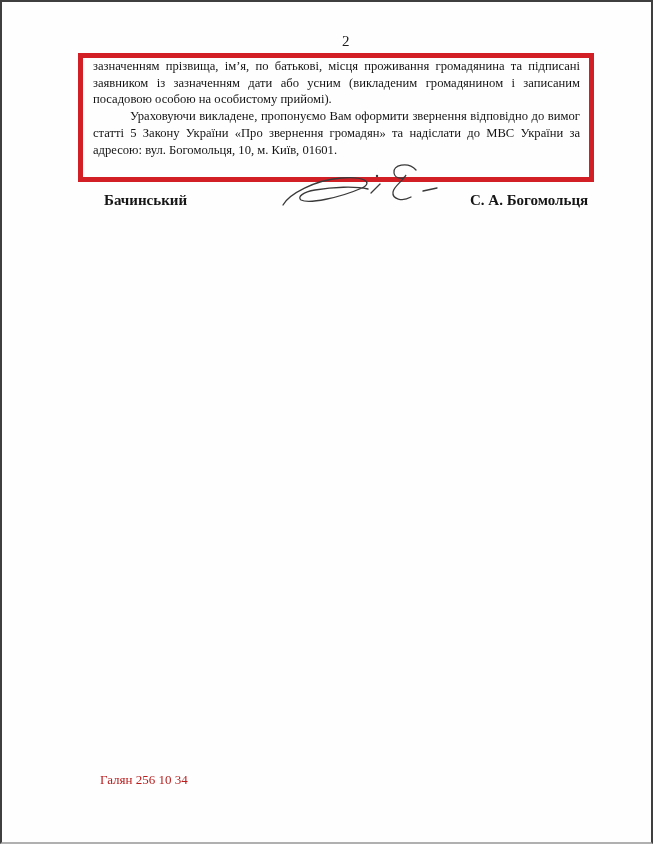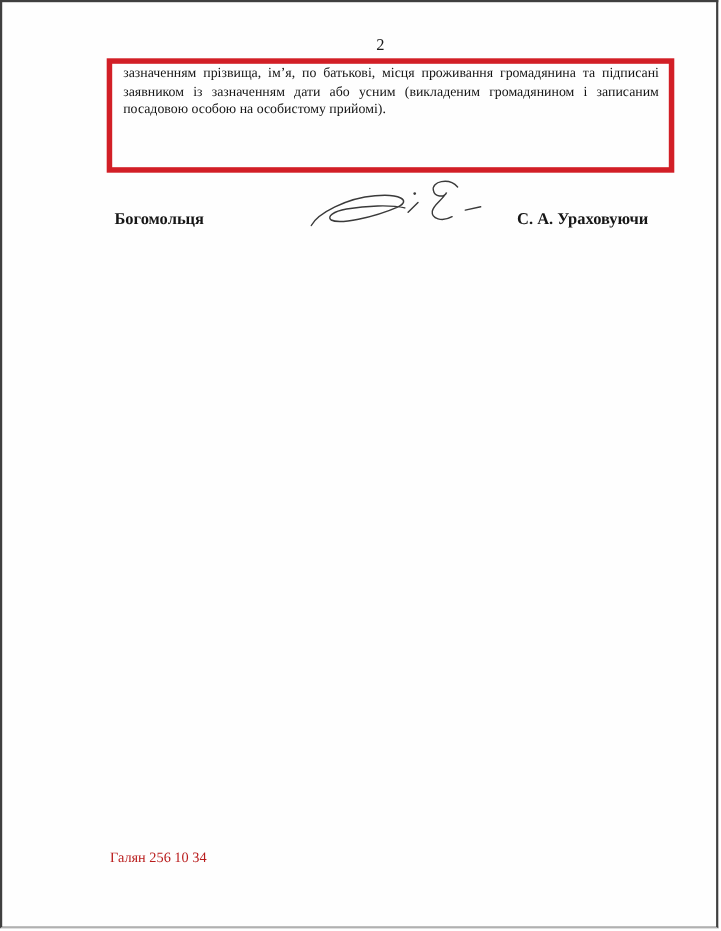--- a/index.html
+++ b/index.html
@@ -29,24 +29,24 @@
     position: absolute;
     left: 86px;
     top: 31px;
     width: 516px;
     text-align: center;
     font-size: 15px;
     letter-spacing: 0.5px;
   }
   .highlight-box {
     position: absolute;
-    left: 95px;
+    left: 76px;
     top: 51px;
     width: 516px;
-    height: 104px;
+    height: 129px;
     box-sizing: border-box;
     border: 5px solid var(--highlight-color, #d21f26);
     padding: 0 9px 12px 10px;
     overflow: hidden;
   }
   .highlight-box p {
     margin: 0;
     font-size: 12.6px;
     line-height: 16.7px;
     text-align: justify;
@@ -88,29 +88,30 @@
 </style>
 </head>
 <body>
 
 <div class="page">
 
   <div class="page-number">2</div>
 
   <div class="highlight-box">
     <p>зазначенням прізвища, ім’я, по батькові, місця проживання громадянина та підписані заявником із зазначенням дати або усним (викладеним громадянином і записаним посадовою особою на особистому прийомі).</p>
+    <p class="indented">Ураховуючи викладене, пропонуємо Вам оформити звернення відповідно до вимог статті 5 Закону України «Про звернення громадян» та надіслати до МВС України за адресою: вул. Богомольця, 10, м. Київ, 01601.</p>
   </div>
 
-  <div class="position-title">Богомольця</div>
+  <div class="position-title">Бачинський</div>
 
   <svg class="signature-svg" viewBox="0 0 172 60" fill="none" xmlns="http://www.w3.org/2000/svg">
     <path d="M 8 46 C 14 35, 40 21, 66 19 C 88 17, 99 23, 87 29 C 64 39, 34 45, 26 41 C 22 38, 28 33, 40 31 C 58 28, 80 27, 93 30" stroke="#3a3a3a" stroke-width="1.3" stroke-linecap="round"></path>
     <path d="M 96 34 C 100 30, 103 27, 105 25" stroke="#3a3a3a" stroke-width="1.3" stroke-linecap="round"></path>
     <circle cx="102" cy="17" r="1.2" fill="#3a3a3a"></circle>
     <path d="M 141 11 C 133 2, 117 6, 119 14 C 120 20, 129 21, 131 16 C 127 23, 119 27, 118 33 C 117 40, 127 43, 136 38" stroke="#3a3a3a" stroke-width="1.3" stroke-linecap="round"></path>
     <path d="M 148 32 L 162 29" stroke="#3a3a3a" stroke-width="1.3" stroke-linecap="round"></path>
   </svg>
 
-  <div class="signatory-name">С. А. Ураховуючи</div>
+  <div class="signatory-name">С. А. Богомольця</div>
 
   <div class="executor-note">Галян 256 10 34</div>
 
 </div>
 
 </body></html>

